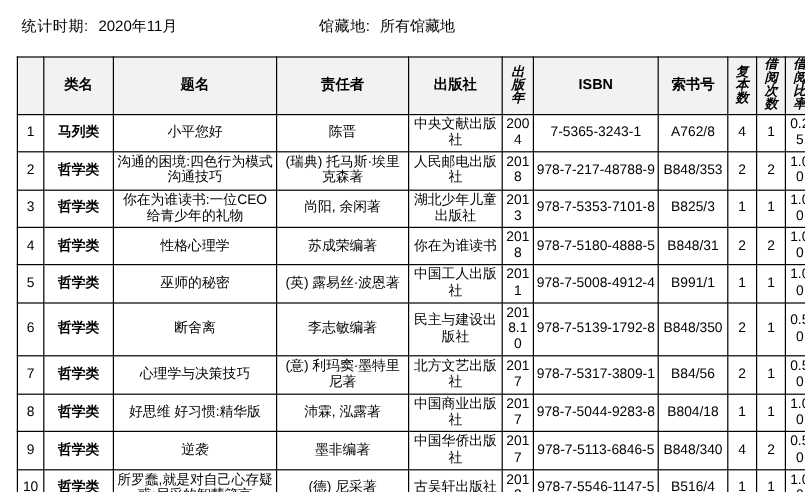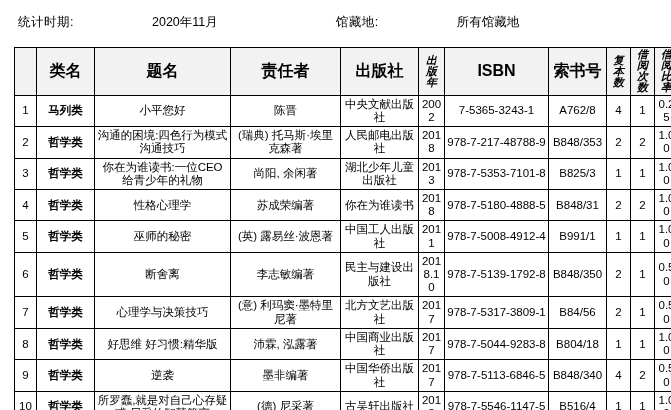--- a/index.html
+++ b/index.html
@@ -25,27 +25,26 @@
     display: flex;
     align-items: center;
     padding: 14px 0 10px 18px;
     font-size: 12.5px;
     color: #000;
   }
   .topbar .field {
     display: flex;
     align-items: center;
     white-space: nowrap;
-    gap: 44px;
   }
   .topbar .label {
     letter-spacing: 0.5px;
   }
   .topbar .value {
-    margin-left: 34px;
+    margin-left: 8px;
   }
   .topbar .gap {
     width: 118px;
   }
   .table-wrap {
     margin: 6px 12px 0 14px;
   }
   table.report {
     border-collapse: collapse;
     table-layout: fixed;
@@ -59,21 +58,21 @@
     text-align: center;
     vertical-align: middle;
     line-height: 1.15;
     word-wrap: break-word;
     overflow-wrap: break-word;
   }
   table.report thead th {
     background: #f2f2f2;
     font-weight: bold;
     height: 40px;
-    font-size: 16px;
+    font-size: 12px;
   }
   table.report thead th.vert {
     font-size: 11px;
     letter-spacing: 0px;
     padding: 1px 0;
     font-style: italic;
   }
   .vert-text {
     display: inline-block;
     line-height: 1.0;
@@ -155,21 +154,21 @@
           <th class="vert"><span class="vert-text">借阅比率</span></th>
         </tr>
       </thead>
       <tbody>
         <tr>
           <td class="idx">1</td>
           <td class="kind">马列类</td>
           <td class="title">小平您好</td>
           <td class="author">陈晋</td>
           <td class="press">中央文献出版社</td>
-          <td class="small">2002</td>
+          <td class="small">2004</td>
           <td class="small">7-5365-3243-1</td>
           <td class="small">A762/8</td>
           <td>4</td>
           <td>1</td>
           <td class="small">0.25</td>
         </tr>
         <tr>
           <td class="idx">2</td>
           <td class="kind">哲学类</td>
           <td class="title">沟通的困境:四色行为模式沟通技巧</td>

